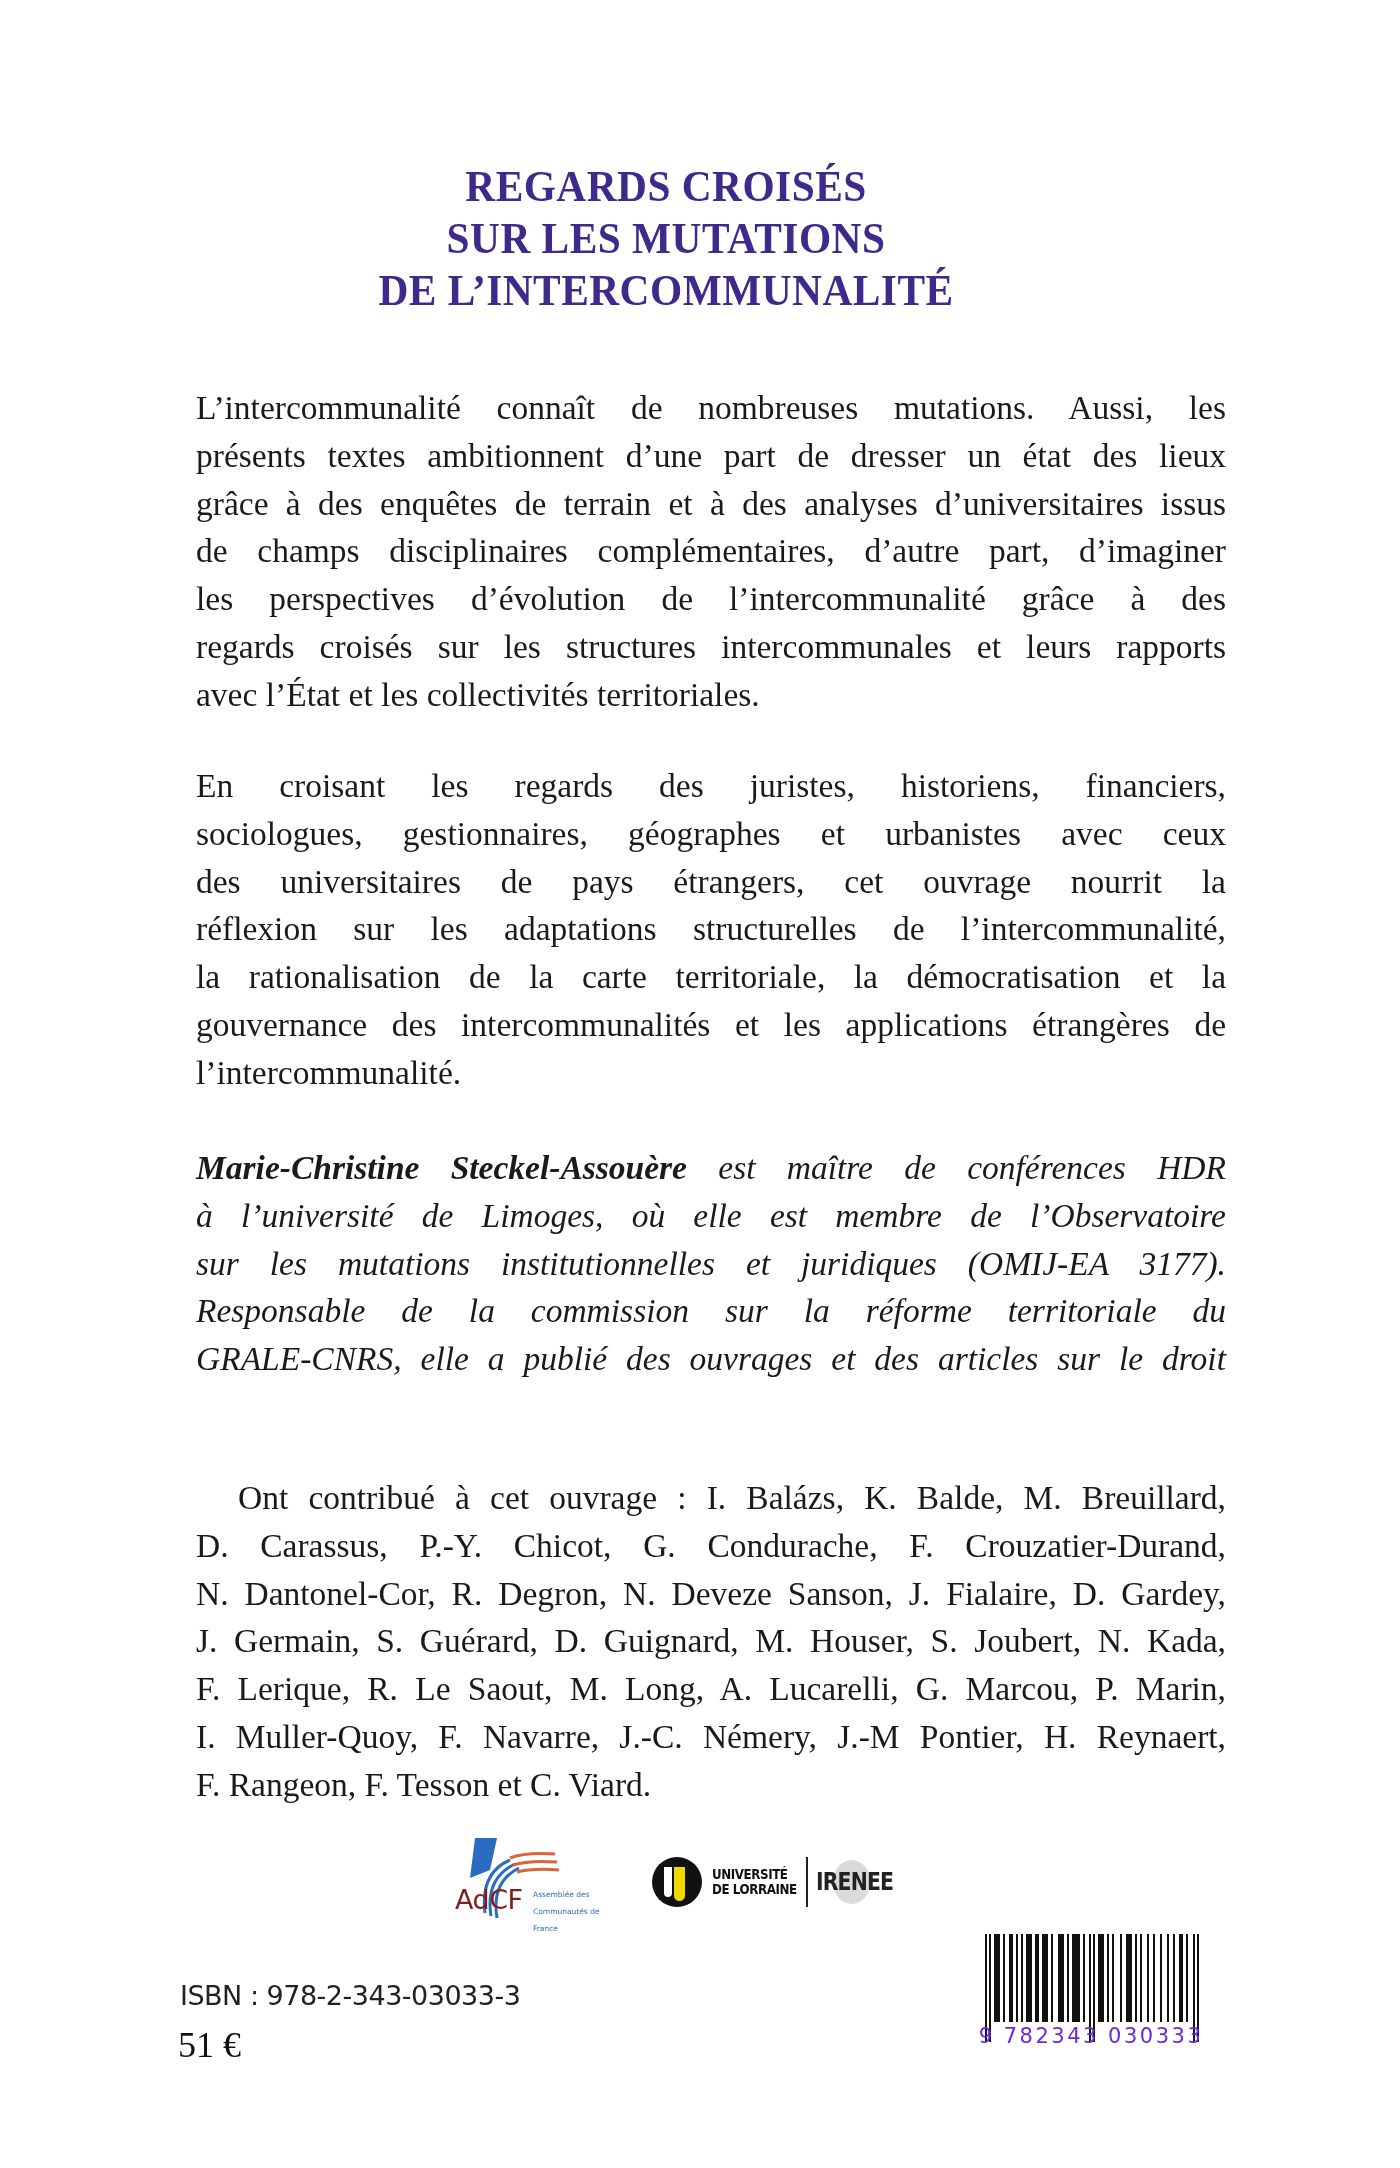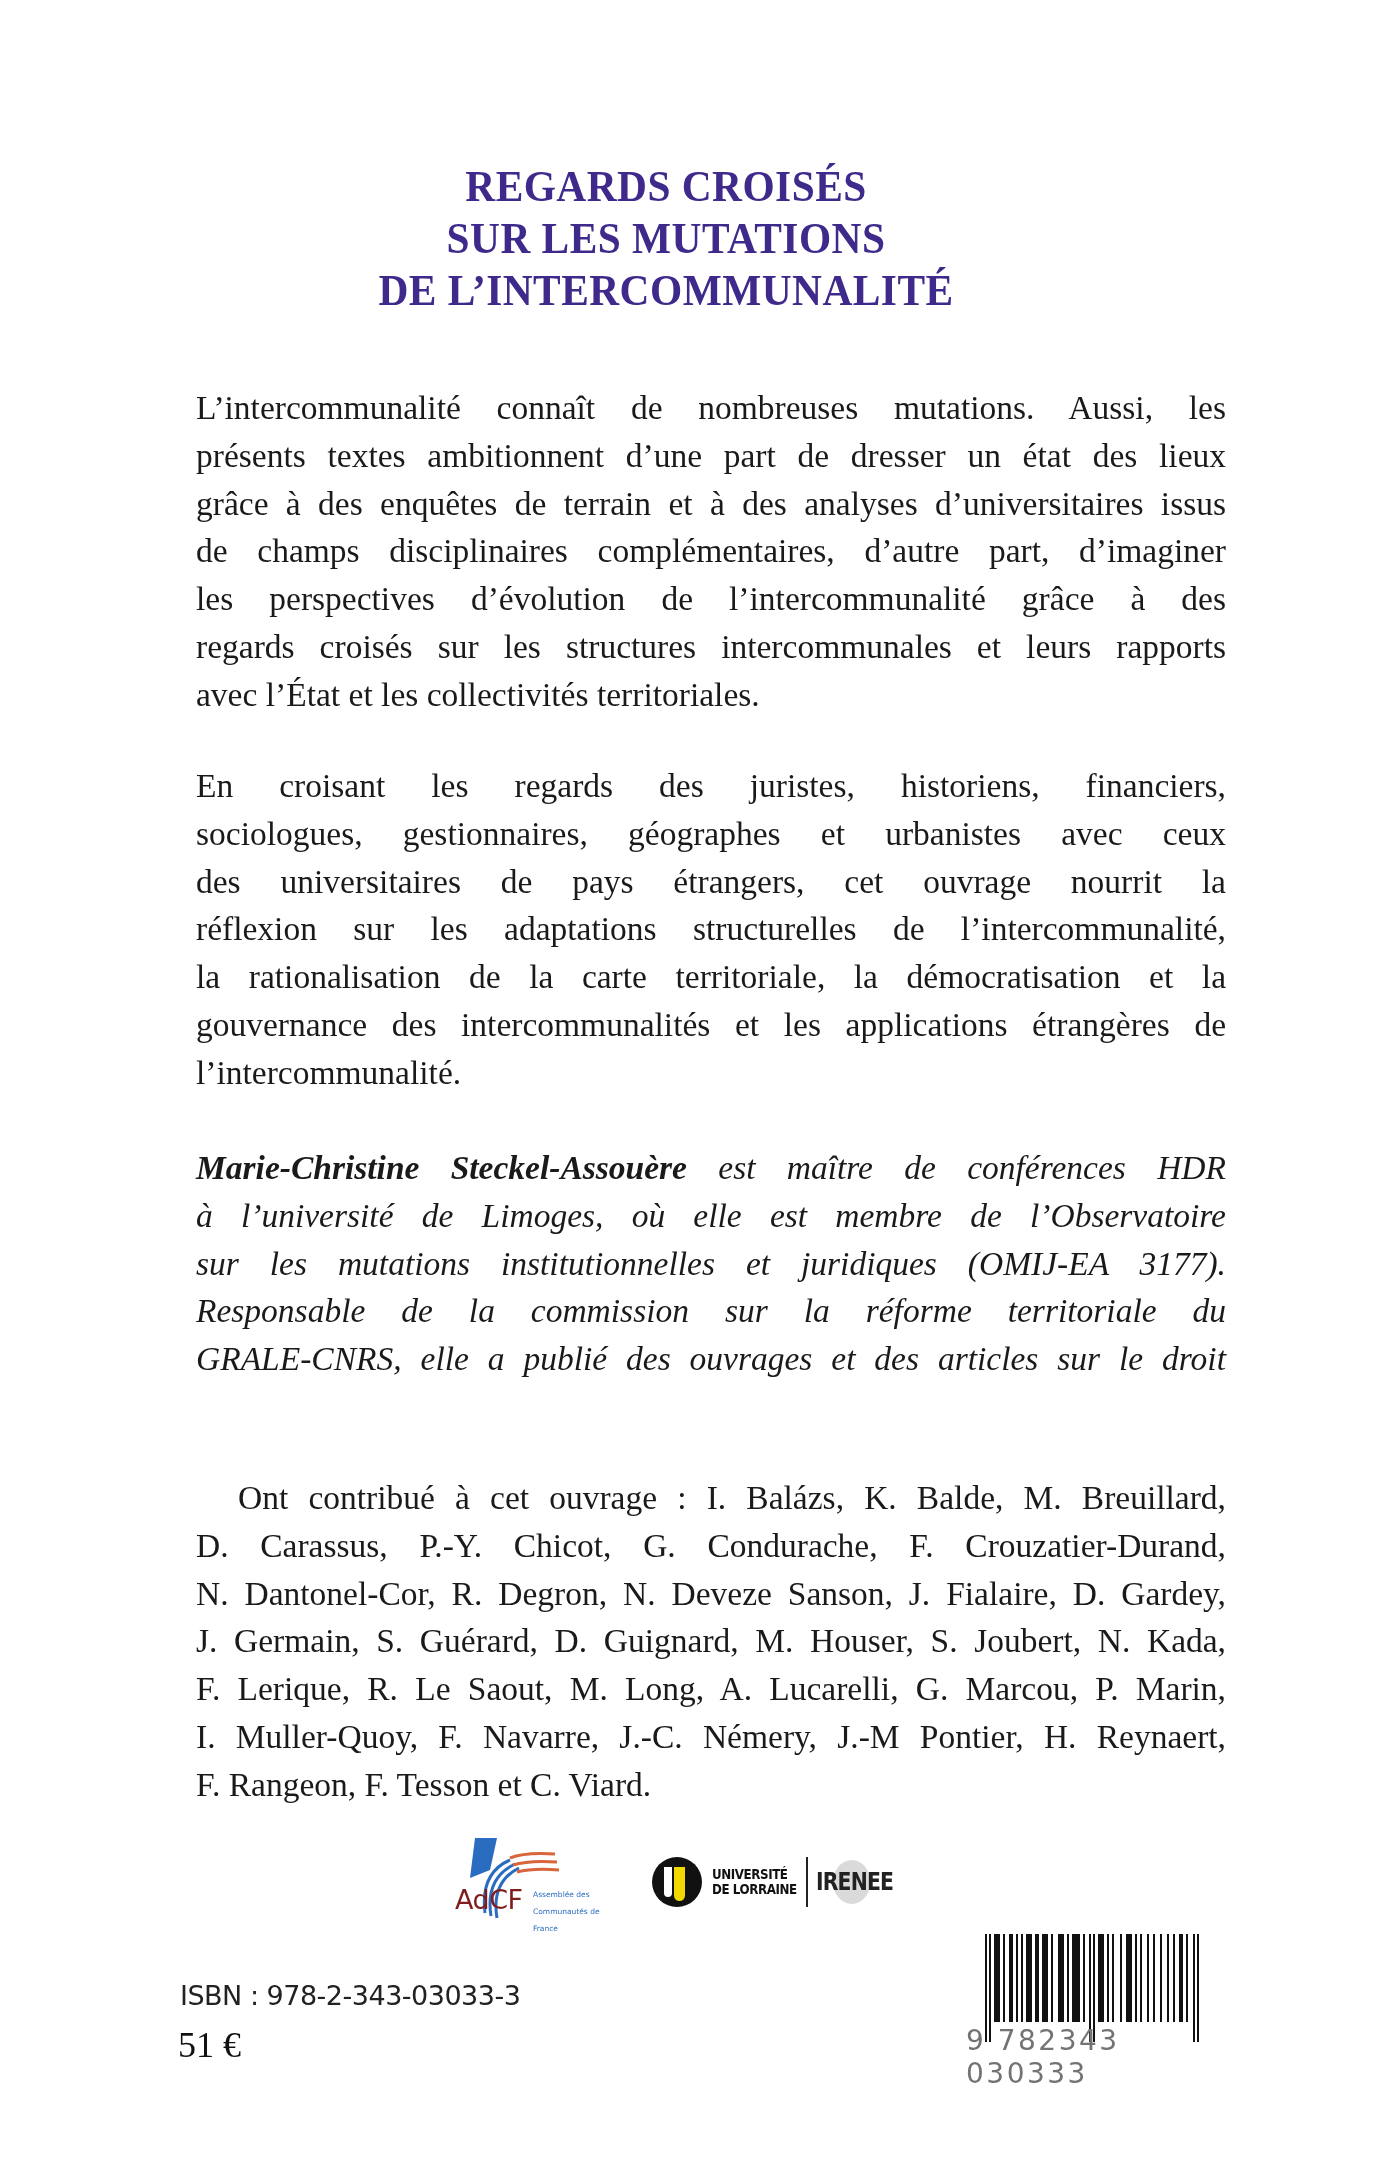--- a/index.html
+++ b/index.html
@@ -34,22 +34,22 @@
             letter-spacing: -1px; position: relative; transform: scaleX(0.85); transform-origin: left; }
   .irenee::before { content: ""; position: absolute; left: 20px; top: -8px; width: 44px; height: 44px;
                     border-radius: 50%; background: #bbb; opacity: 0.55; z-index: -1; }
 
   .isbn { position: absolute; left: 180px; top: 1980px; font-family: "DejaVu Sans", sans-serif;
           font-size: 27px; color: #222; letter-spacing: -0.5px; }
   .price { position: absolute; left: 178px; top: 2024px; font-family: "Liberation Serif", serif;
            font-size: 36px; color: #111; }
   .barcode { position: absolute; left: 983px; top: 1934px; width: 226px; height: 120px; }
   .barcode-digits { position: absolute; left: 966px; top: 2024px; width: 250px;
-                    font-family: "DejaVu Sans", sans-serif; font-size: 28px; color: #737373; letter-spacing: 2.5px;
-                    background: transparent; }
+                    font-family: "DejaVu Sans", sans-serif; font-size: 21px; color: #6d28d9; letter-spacing: 2.5px;
+                    background: transparent; text-align: center; }
 </style>
 </head>
 <body>
 
 <div class="title-block">
   <span class="title-line">REGARDS CROISÉS</span>
   <span class="title-line">SUR LES MUTATIONS</span>
   <span class="title-line">DE L’INTERCOMMUNALITÉ</span>
 </div>
 

